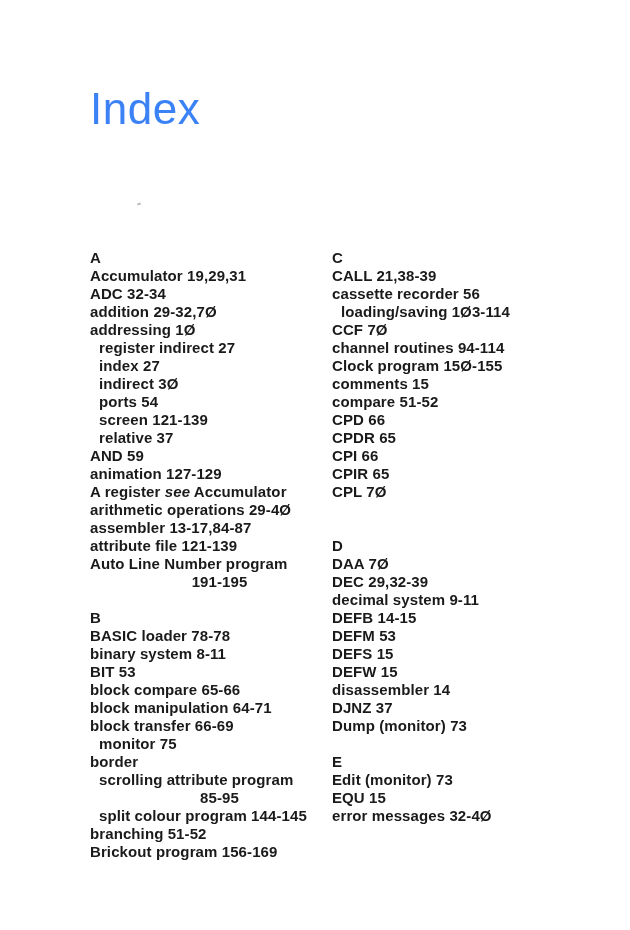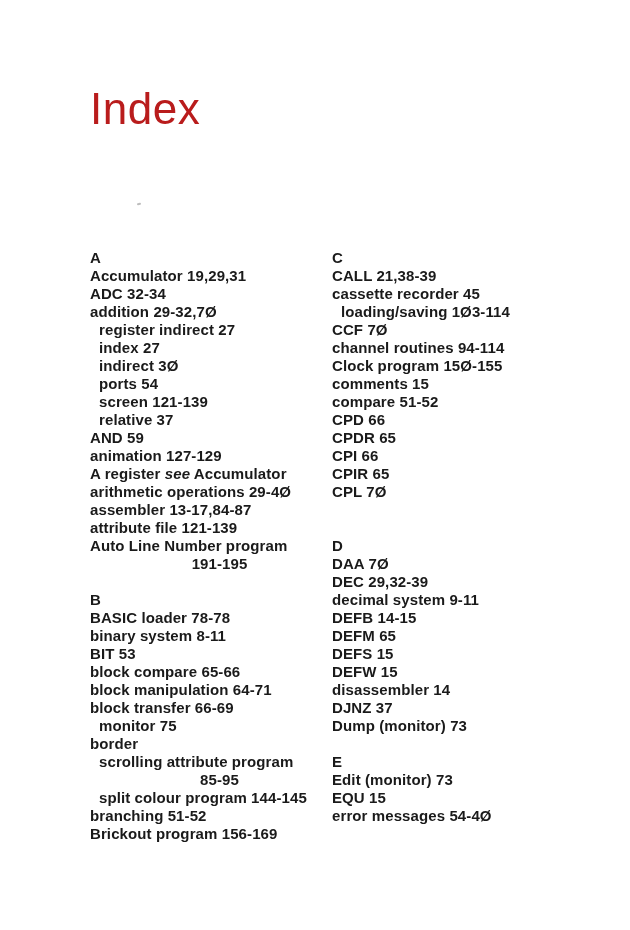--- a/index.html
+++ b/index.html
@@ -11,21 +11,21 @@
     font-family:"Liberation Sans","DejaVu Sans",sans-serif;
     color:#1a1a1a;
   }
   .title{
     position:absolute;
     left:90px;top:58px;
     font-size:44px;
     font-weight:400;
     line-height:1;
     letter-spacing:0.5px;
-    color:#b91c1c;
+    color:#3b82f6;
   }
   .speck{
     position:absolute;
     left:137px;top:203px;
     width:4px;height:2px;
     background:#bdbdbd;
     border-radius:1px;
     transform:rotate(-8deg);
   }
   .content{
@@ -57,20 +57,21 @@
 <div class="page">
   <h1 class="title">Index</h1>
   <div class="speck"></div>
   <div class="content">
       <div class="column column-left">
         <section class="section gap-0">
           <div class="letter">A</div>
           <div class="entry ind-0"><span class="part">Accumulator 19,29,31</span></div>
           <div class="entry ind-0"><span class="part">ADC 32-34</span></div>
           <div class="entry ind-0"><span class="part">addition 29-32,7Ø</span></div>
+          <div class="entry ind-0"><span class="part">addressing 1Ø</span></div>
           <div class="entry ind-1"><span class="part">register indirect 27</span></div>
           <div class="entry ind-1"><span class="part">index 27</span></div>
           <div class="entry ind-1"><span class="part">indirect 3Ø</span></div>
           <div class="entry ind-1"><span class="part">ports 54</span></div>
           <div class="entry ind-1"><span class="part">screen 121-139</span></div>
           <div class="entry ind-1"><span class="part">relative 37</span></div>
           <div class="entry ind-0"><span class="part">AND 59</span></div>
           <div class="entry ind-0"><span class="part">animation 127-129</span></div>
           <div class="entry ind-0"><span class="part">A register </span><span class="part italic">see</span><span class="part"> Accumulator</span></div>
           <div class="entry ind-0"><span class="part">arithmetic operations 29-4Ø</span></div>
@@ -93,47 +94,47 @@
           <div class="entry ind-2"><span class="part">85-95</span></div>
           <div class="entry ind-1"><span class="part">split colour program 144-145</span></div>
           <div class="entry ind-0"><span class="part">branching 51-52</span></div>
           <div class="entry ind-0"><span class="part">Brickout program 156-169</span></div>
         </section>
       </div>
       <div class="column column-right">
         <section class="section gap-0">
           <div class="letter">C</div>
           <div class="entry ind-0"><span class="part">CALL 21,38-39</span></div>
-          <div class="entry ind-0"><span class="part">cassette recorder 45</span></div>
+          <div class="entry ind-0"><span class="part">cassette recorder 56</span></div>
           <div class="entry ind-1"><span class="part">loading/saving 1Ø3-114</span></div>
           <div class="entry ind-0"><span class="part">CCF 7Ø</span></div>
           <div class="entry ind-0"><span class="part">channel routines 94-114</span></div>
           <div class="entry ind-0"><span class="part">Clock program 15Ø-155</span></div>
           <div class="entry ind-0"><span class="part">comments 15</span></div>
           <div class="entry ind-0"><span class="part">compare 51-52</span></div>
           <div class="entry ind-0"><span class="part">CPD 66</span></div>
           <div class="entry ind-0"><span class="part">CPDR 65</span></div>
           <div class="entry ind-0"><span class="part">CPI 66</span></div>
           <div class="entry ind-0"><span class="part">CPIR 65</span></div>
           <div class="entry ind-0"><span class="part">CPL 7Ø</span></div>
         </section>
         <section class="section gap-2">
           <div class="letter">D</div>
           <div class="entry ind-0"><span class="part">DAA 7Ø</span></div>
           <div class="entry ind-0"><span class="part">DEC 29,32-39</span></div>
           <div class="entry ind-0"><span class="part">decimal system 9-11</span></div>
           <div class="entry ind-0"><span class="part">DEFB 14-15</span></div>
-          <div class="entry ind-0"><span class="part">DEFM 65</span></div>
+          <div class="entry ind-0"><span class="part">DEFM 53</span></div>
           <div class="entry ind-0"><span class="part">DEFS 15</span></div>
           <div class="entry ind-0"><span class="part">DEFW 15</span></div>
           <div class="entry ind-0"><span class="part">disassembler 14</span></div>
           <div class="entry ind-0"><span class="part">DJNZ 37</span></div>
           <div class="entry ind-0"><span class="part">Dump (monitor) 73</span></div>
         </section>
         <section class="section gap-1">
           <div class="letter">E</div>
           <div class="entry ind-0"><span class="part">Edit (monitor) 73</span></div>
           <div class="entry ind-0"><span class="part">EQU 15</span></div>
-          <div class="entry ind-0"><span class="part">error messages 54-4Ø</span></div>
+          <div class="entry ind-0"><span class="part">error messages 32-4Ø</span></div>
         </section>
       </div>
     </div>
 </div>
 
 </body></html>

